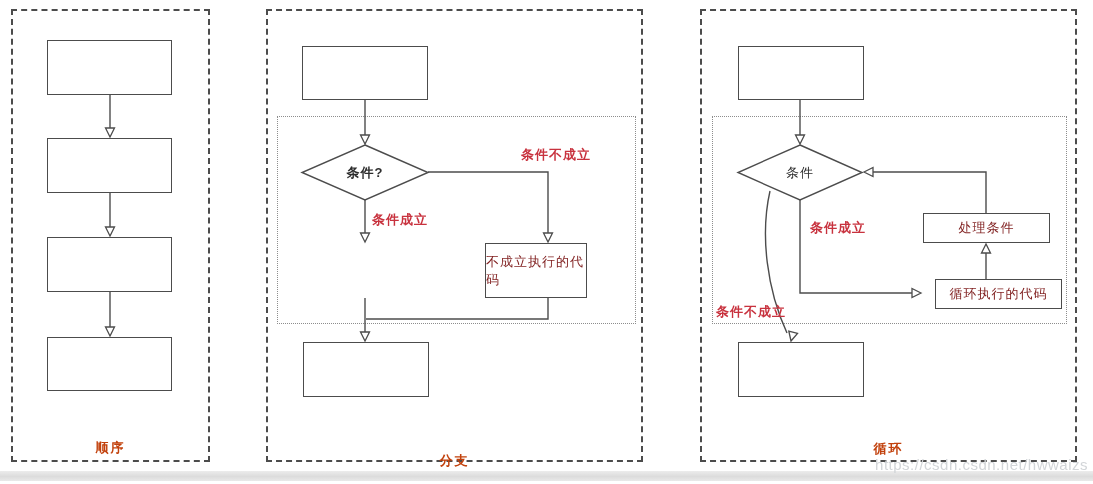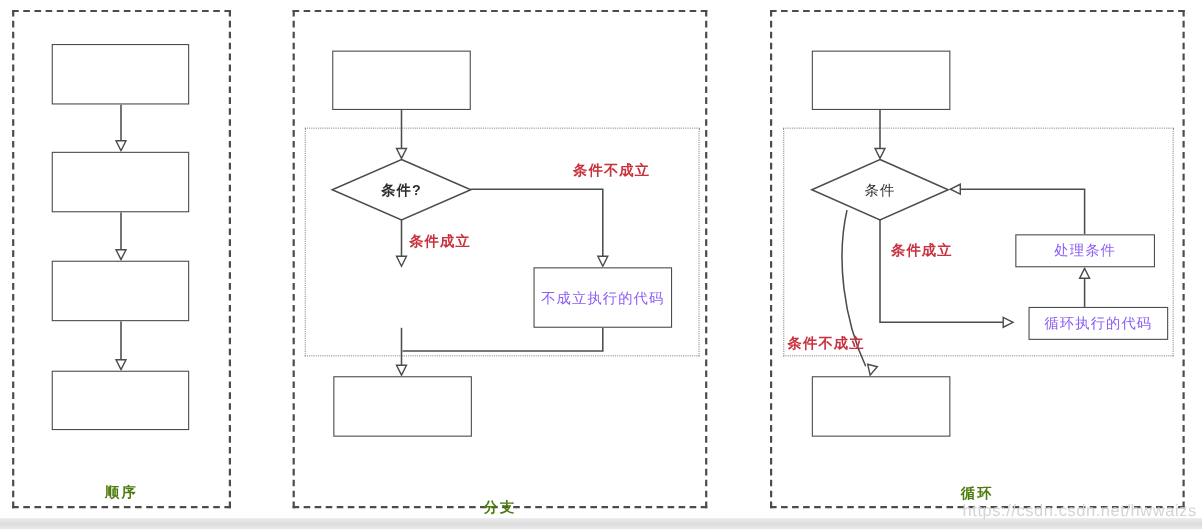--- a/index.html
+++ b/index.html
@@ -9,30 +9,30 @@
   }
   .panel{
     position:absolute;border:2px dashed #4c4c4c;background:transparent;box-sizing:border-box;
   }
   .inner-dotted{
     position:absolute;border:1.5px dotted #8d8d8d;box-sizing:border-box;
   }
   .fbox{
     position:absolute;border:1.5px solid #4c4c4c;background:#ffffff;box-sizing:border-box;
     display:flex;align-items:center;justify-content:center;
-    font-size:13px;color:#8b5cf6;letter-spacing:1px;
+    font-size:13px;color:#7f1d1d;letter-spacing:1px;
   }
   .diamond-label{
     position:absolute;width:100px;text-align:center;font-size:13px;color:#2d2d2d;letter-spacing:1px;
   }
   .red-note{
     position:absolute;font-size:13px;font-weight:bold;color:#c8323e;letter-spacing:1px;white-space:nowrap;
   }
   .panel-label{
-    position:absolute;text-align:center;font-size:13px;font-weight:bold;color:#4d7c0f;letter-spacing:2px;
+    position:absolute;text-align:center;font-size:13px;font-weight:bold;color:#c2410c;letter-spacing:2px;
   }
   #connector-layer{position:absolute;left:0;top:0;pointer-events:none;}
   .bottom-strip{
     position:absolute;left:0;top:471px;width:1093px;height:10px;
     background:linear-gradient(#ececec,#dcdcdc 55%,#e9e9e9);
   }
   .watermark{
     position:absolute;left:858px;top:456px;width:230px;text-align:right;
     font-size:15px;color:#d2d5d8;letter-spacing:0.5px;white-space:nowrap;
   }
@@ -87,21 +87,21 @@
       <polygon points="791,341 786.5,332 795.5,332" transform="rotate(14 791 341)"></polygon>
     </g>
   </svg>
 
   <div class="fbox" style="left:47px;top:40px;width:125px;height:55px;"></div>
   <div class="fbox" style="left:47px;top:138px;width:125px;height:55px;"></div>
   <div class="fbox" style="left:47px;top:237px;width:125px;height:55px;"></div>
   <div class="fbox" style="left:47px;top:337px;width:125px;height:54px;"></div>
 
   <div class="fbox" style="left:302px;top:46px;width:126px;height:54px;"></div>
-  <div class="fbox" style="left:485px;top:243px;width:126px;height:55px;">不成立执行的代码</div>
+  <div class="fbox" style="left:485px;top:243px;width:102px;height:55px;">不成立执行的代码</div>
   <div class="fbox" style="left:303px;top:342px;width:126px;height:55px;"></div>
 
   <div class="fbox" style="left:738px;top:46px;width:126px;height:54px;"></div>
   <div class="fbox" style="left:923px;top:213px;width:127px;height:30px;">处理条件</div>
   <div class="fbox" style="left:923px;top:279px;width:127px;height:30px;margin-left:12px;">循环执行的代码</div>
   <div class="fbox" style="left:738px;top:342px;width:126px;height:55px;"></div>
 
   <div class="diamond-label" style="left:315px;top:164px;font-weight:bold;">条件?</div>
   <div class="diamond-label" style="left:750px;top:164px;">条件</div>
 

